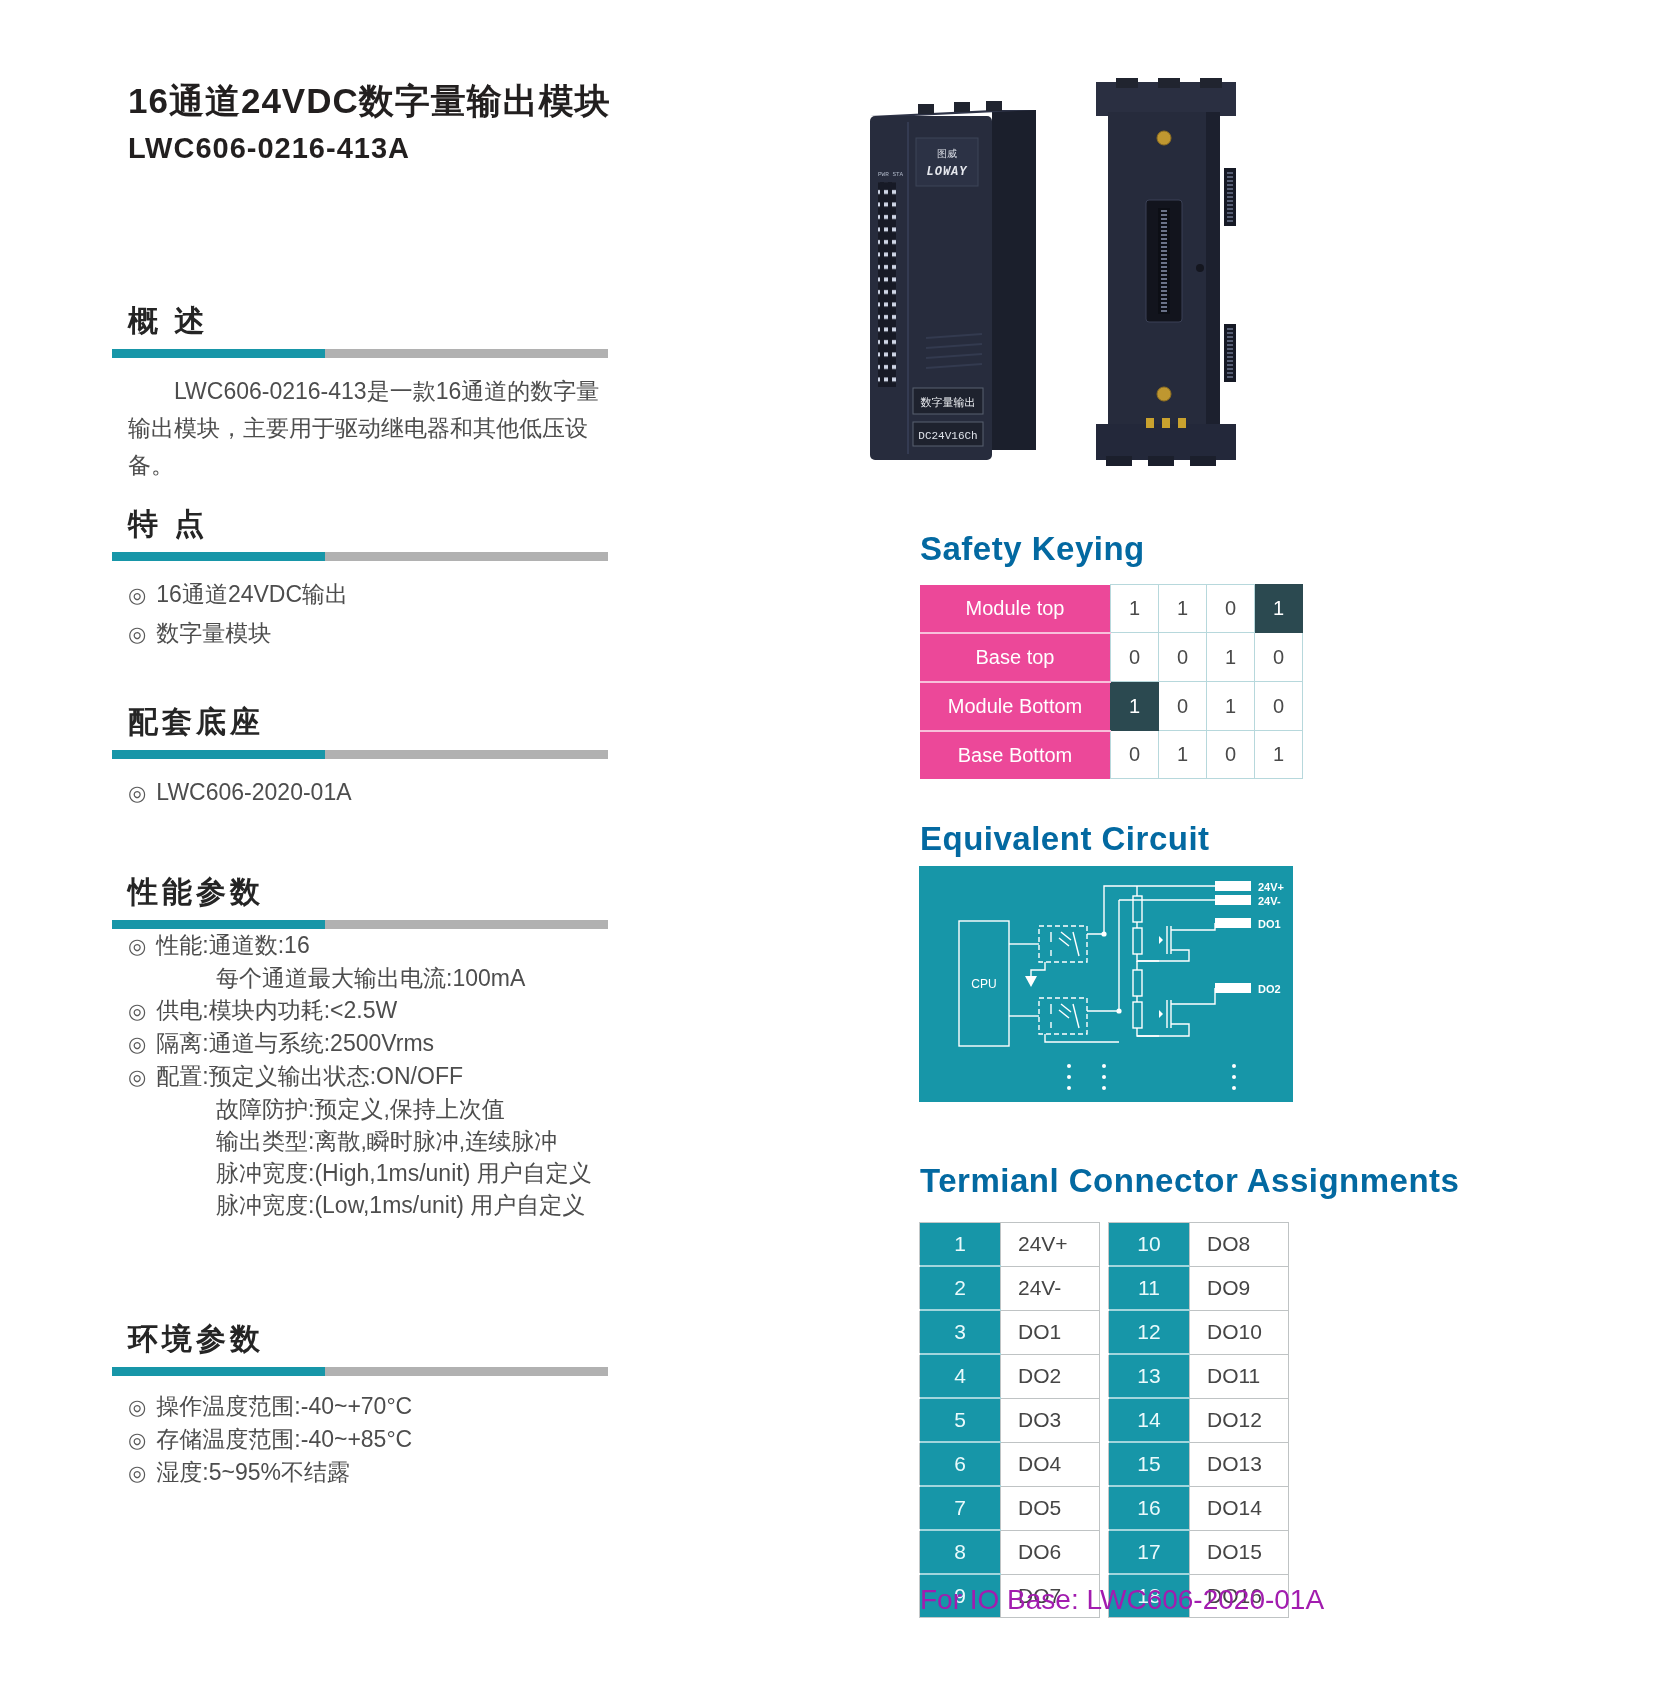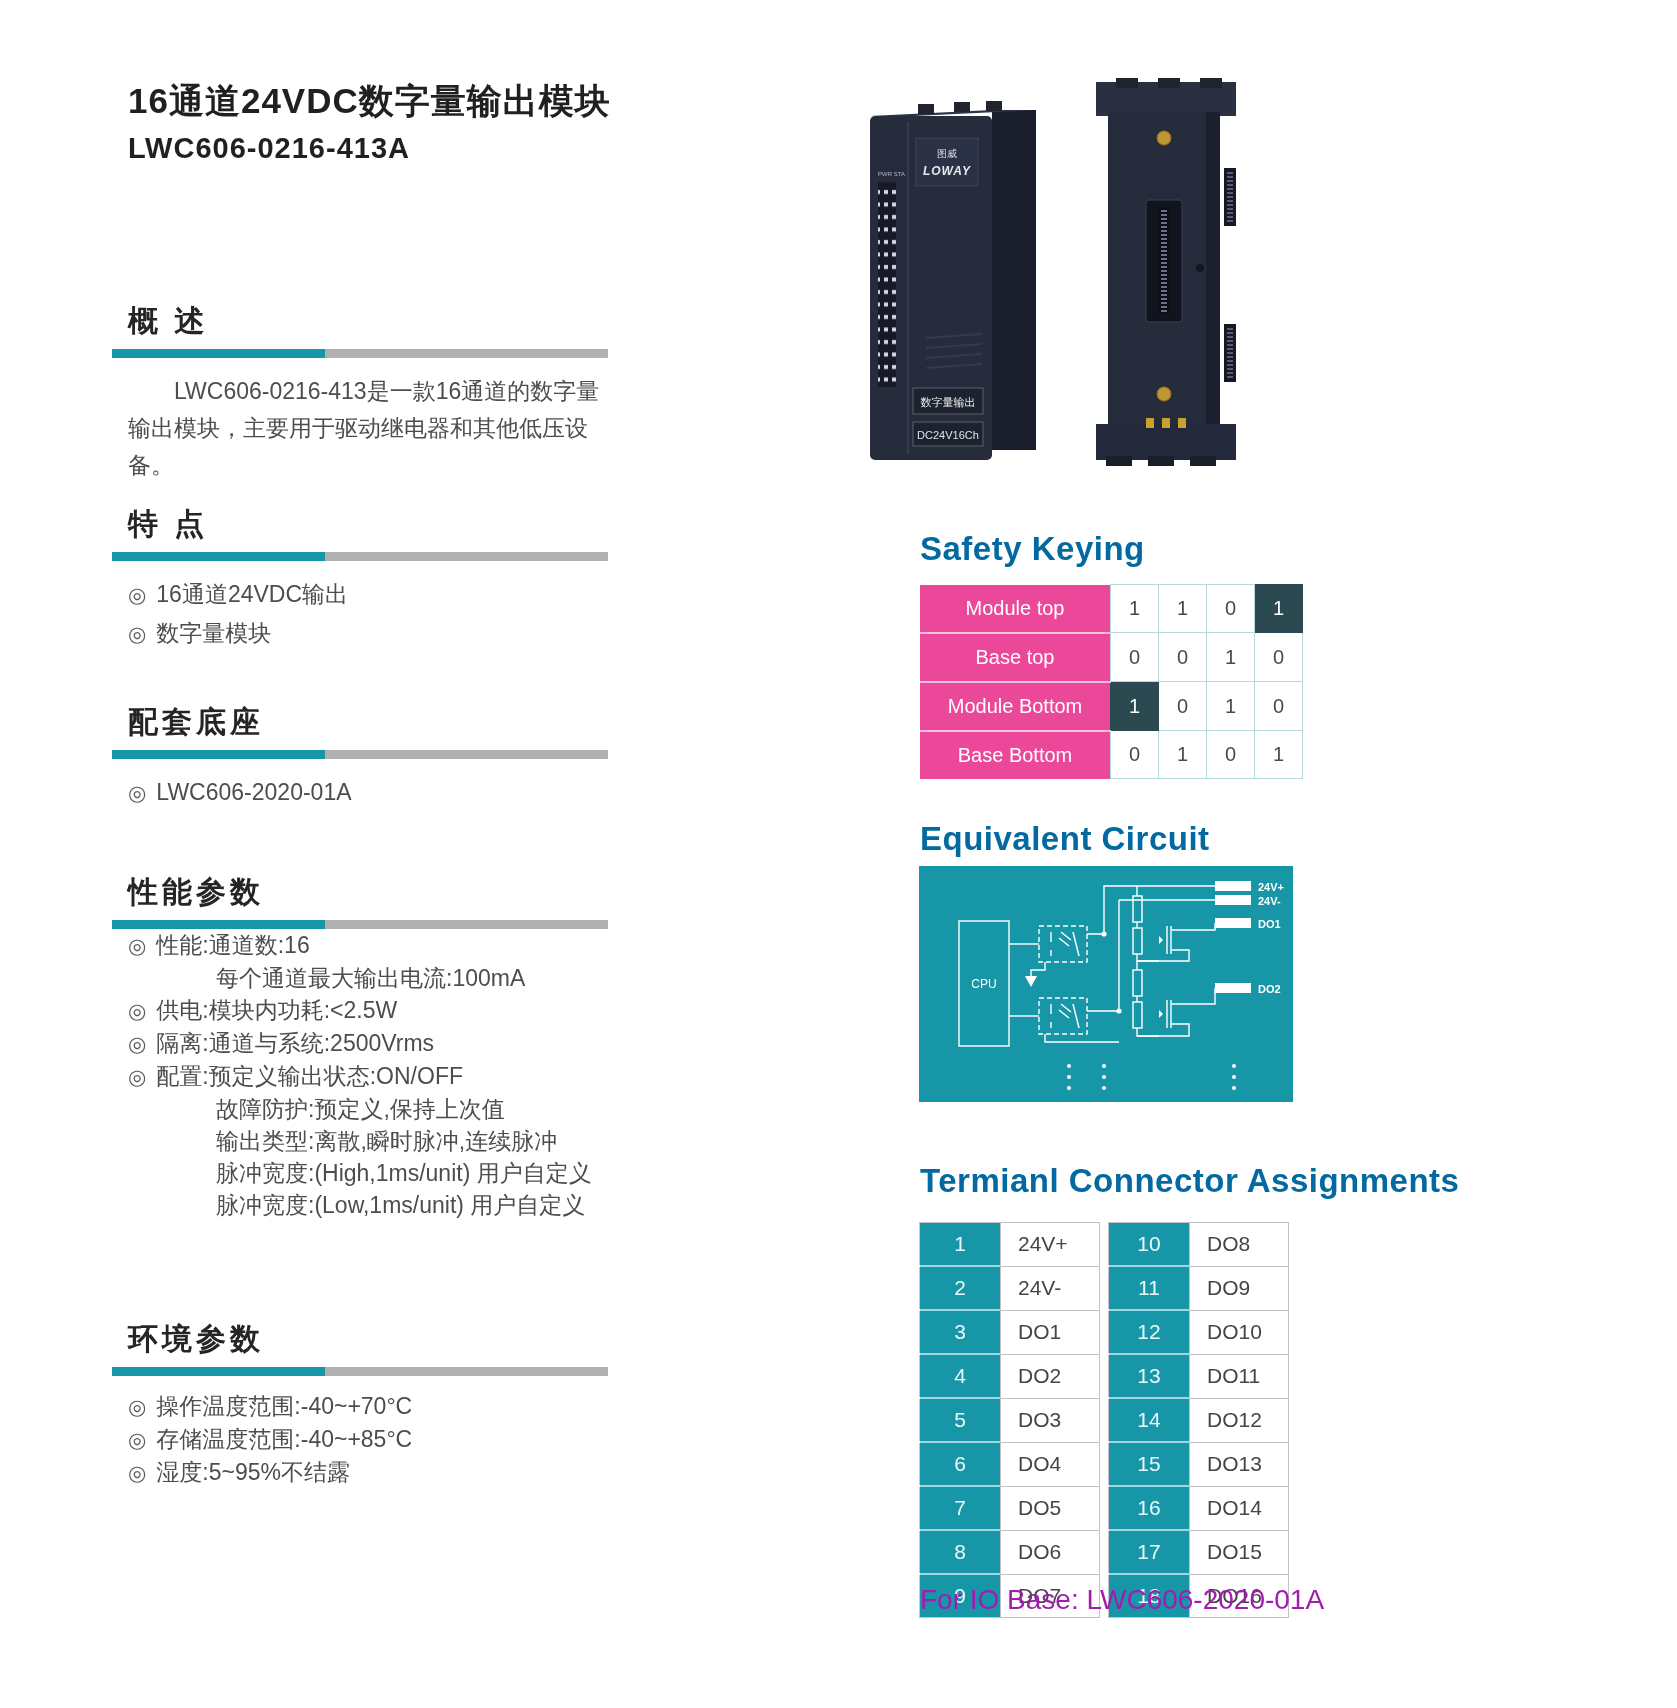--- a/index.html
+++ b/index.html
@@ -40,21 +40,21 @@
   
   .tc-table{border-collapse:collapse;border:1px solid #c3c7c8;}
   .tc-left{left:919px;top:1222px;}
   .tc-right{left:1108px;top:1222px;}
   .tc-table td{height:40px;font-size:21px;}
   .tc-table td.num{width:78px;background:#1796a8;color:#eafafc;text-align:center;border-bottom:2px solid rgba(255,255,255,.6);}
   .tc-table tr:last-child td.num{border-bottom:none;}
   .tc-table td.nm{width:80px;background:#fff;color:#454545;border:1px solid #bfc3c4;padding-left:17px;}
   .footnote{left:920px;top:1584px;font-size:28px;color:#a21caf;}
   
-  .photo-front{left:858px;top:86px;}
+  .photo-front{left:858px;top:86px;font-family:Liberation Mono, monospace;}
   .photo-back{left:1088px;top:72px;}
 </style>
 </head>
 <body>
 
 <div class="page">
 
   <header class="abs title-block">
     <h1>16通道24VDC数字量输出模块</h1>
     <div class="model">LWC606-0216-413A</div>

